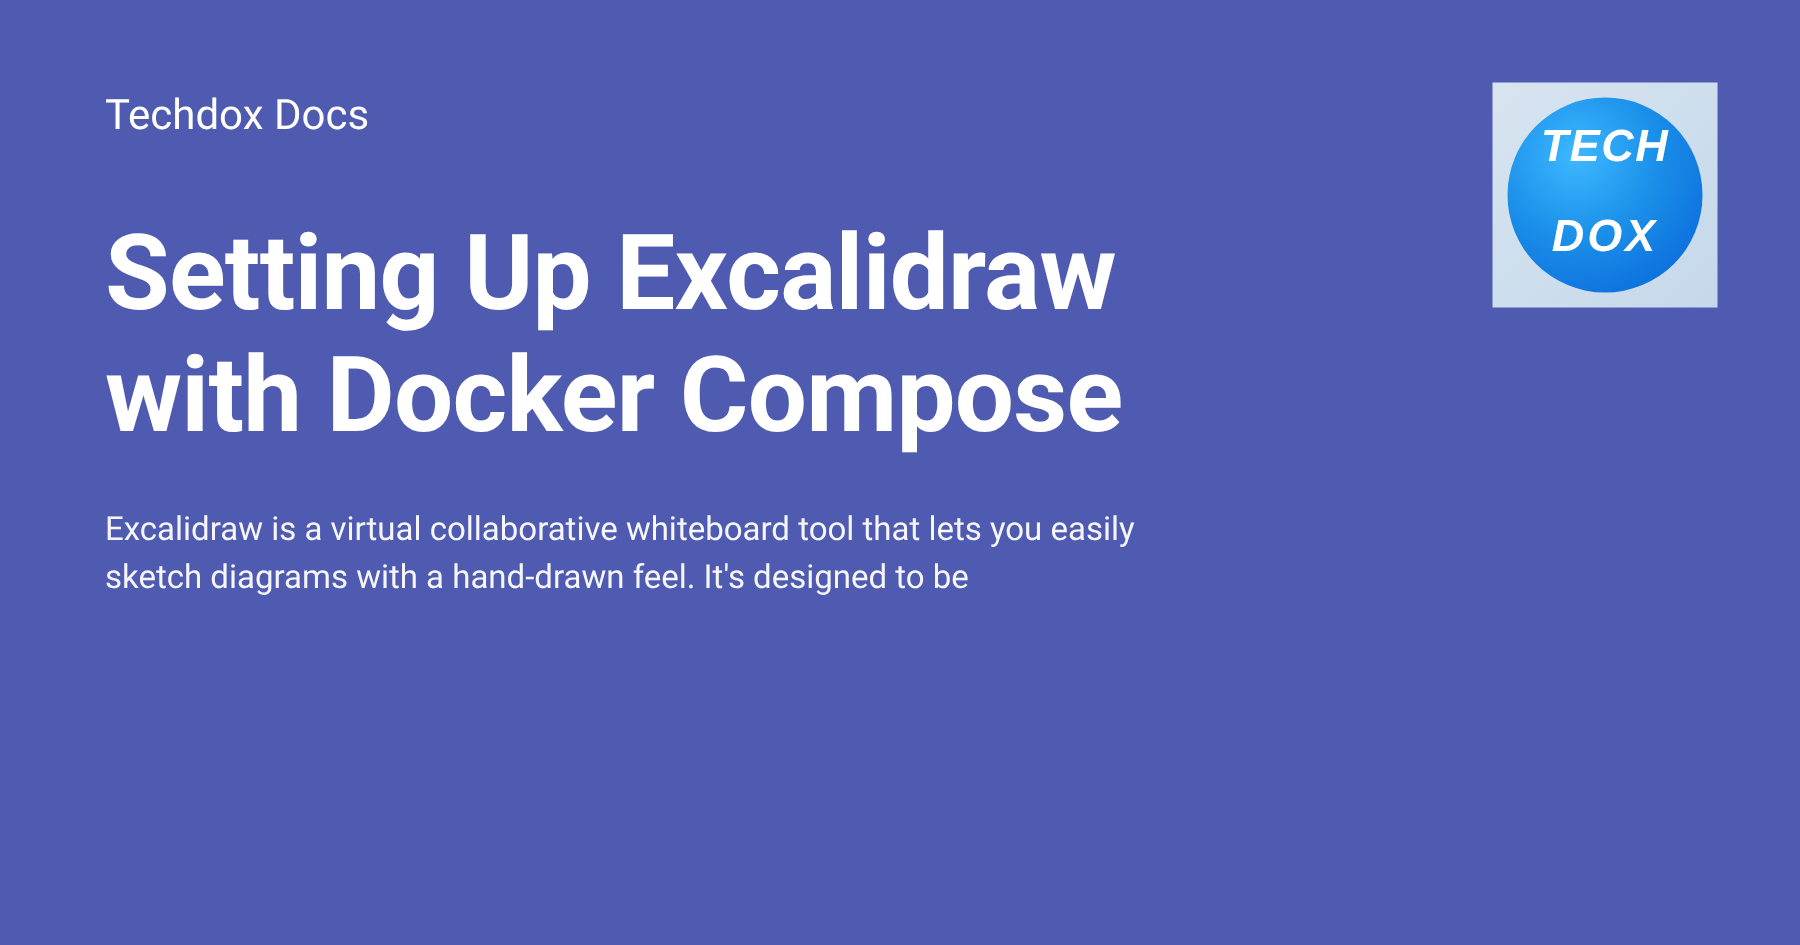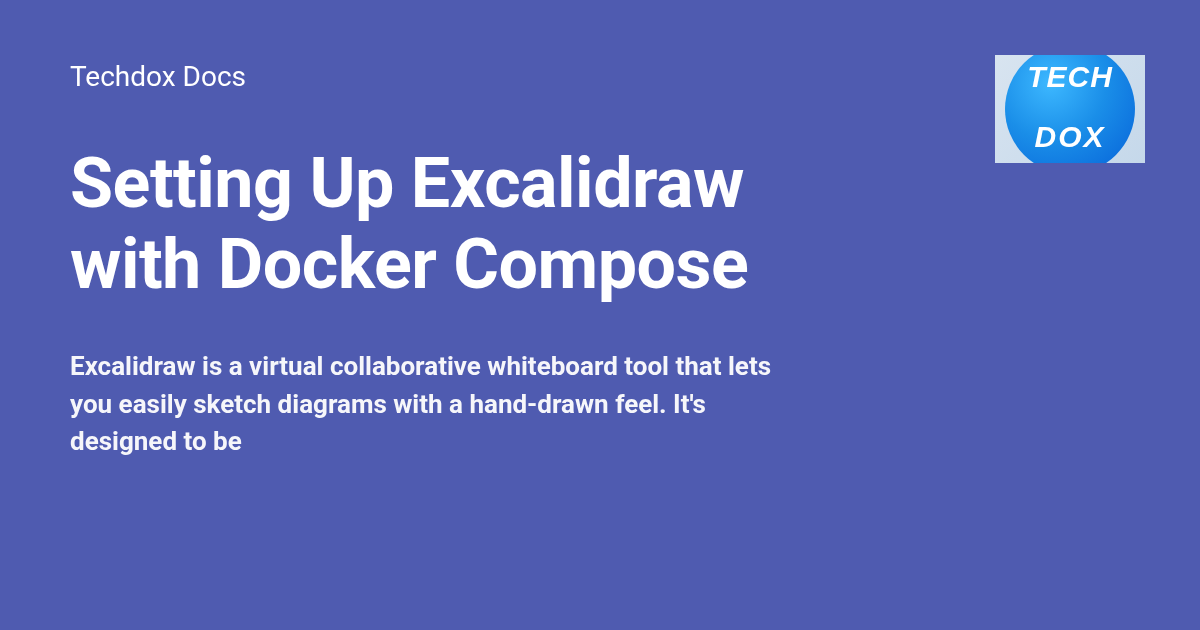--- a/index.html
+++ b/index.html
@@ -22,35 +22,35 @@
     }
     .site-name {
       font-size: 28px;
       font-weight: 400;
       margin-bottom: 50px;
     }
     .page-title {
       font-size: 70px;
       font-weight: 700;
       line-height: 1.15;
-      margin-bottom: 44px;
+      margin-bottom: 34px;
       letter-spacing: -0.5px;
     }
     .description {
-      font-size: 26px;
-      font-weight: 700;
+      font-size: 22px;
+      font-weight: 400;
       line-height: 1.45;
       opacity: 0.95;
     }
     .logo {
       position: absolute;
       top: 55px;
       right: 55px;
       width: 150px;
-      height: 108px;
+      height: 150px;
       background: linear-gradient(135deg, #d8e4f0 0%, #c5d8ea 100%);
       display: flex;
       align-items: center;
       justify-content: center;
       overflow: hidden;
     }
     .logo-circle {
       width: 130px;
       height: 130px;
       border-radius: 50%;

